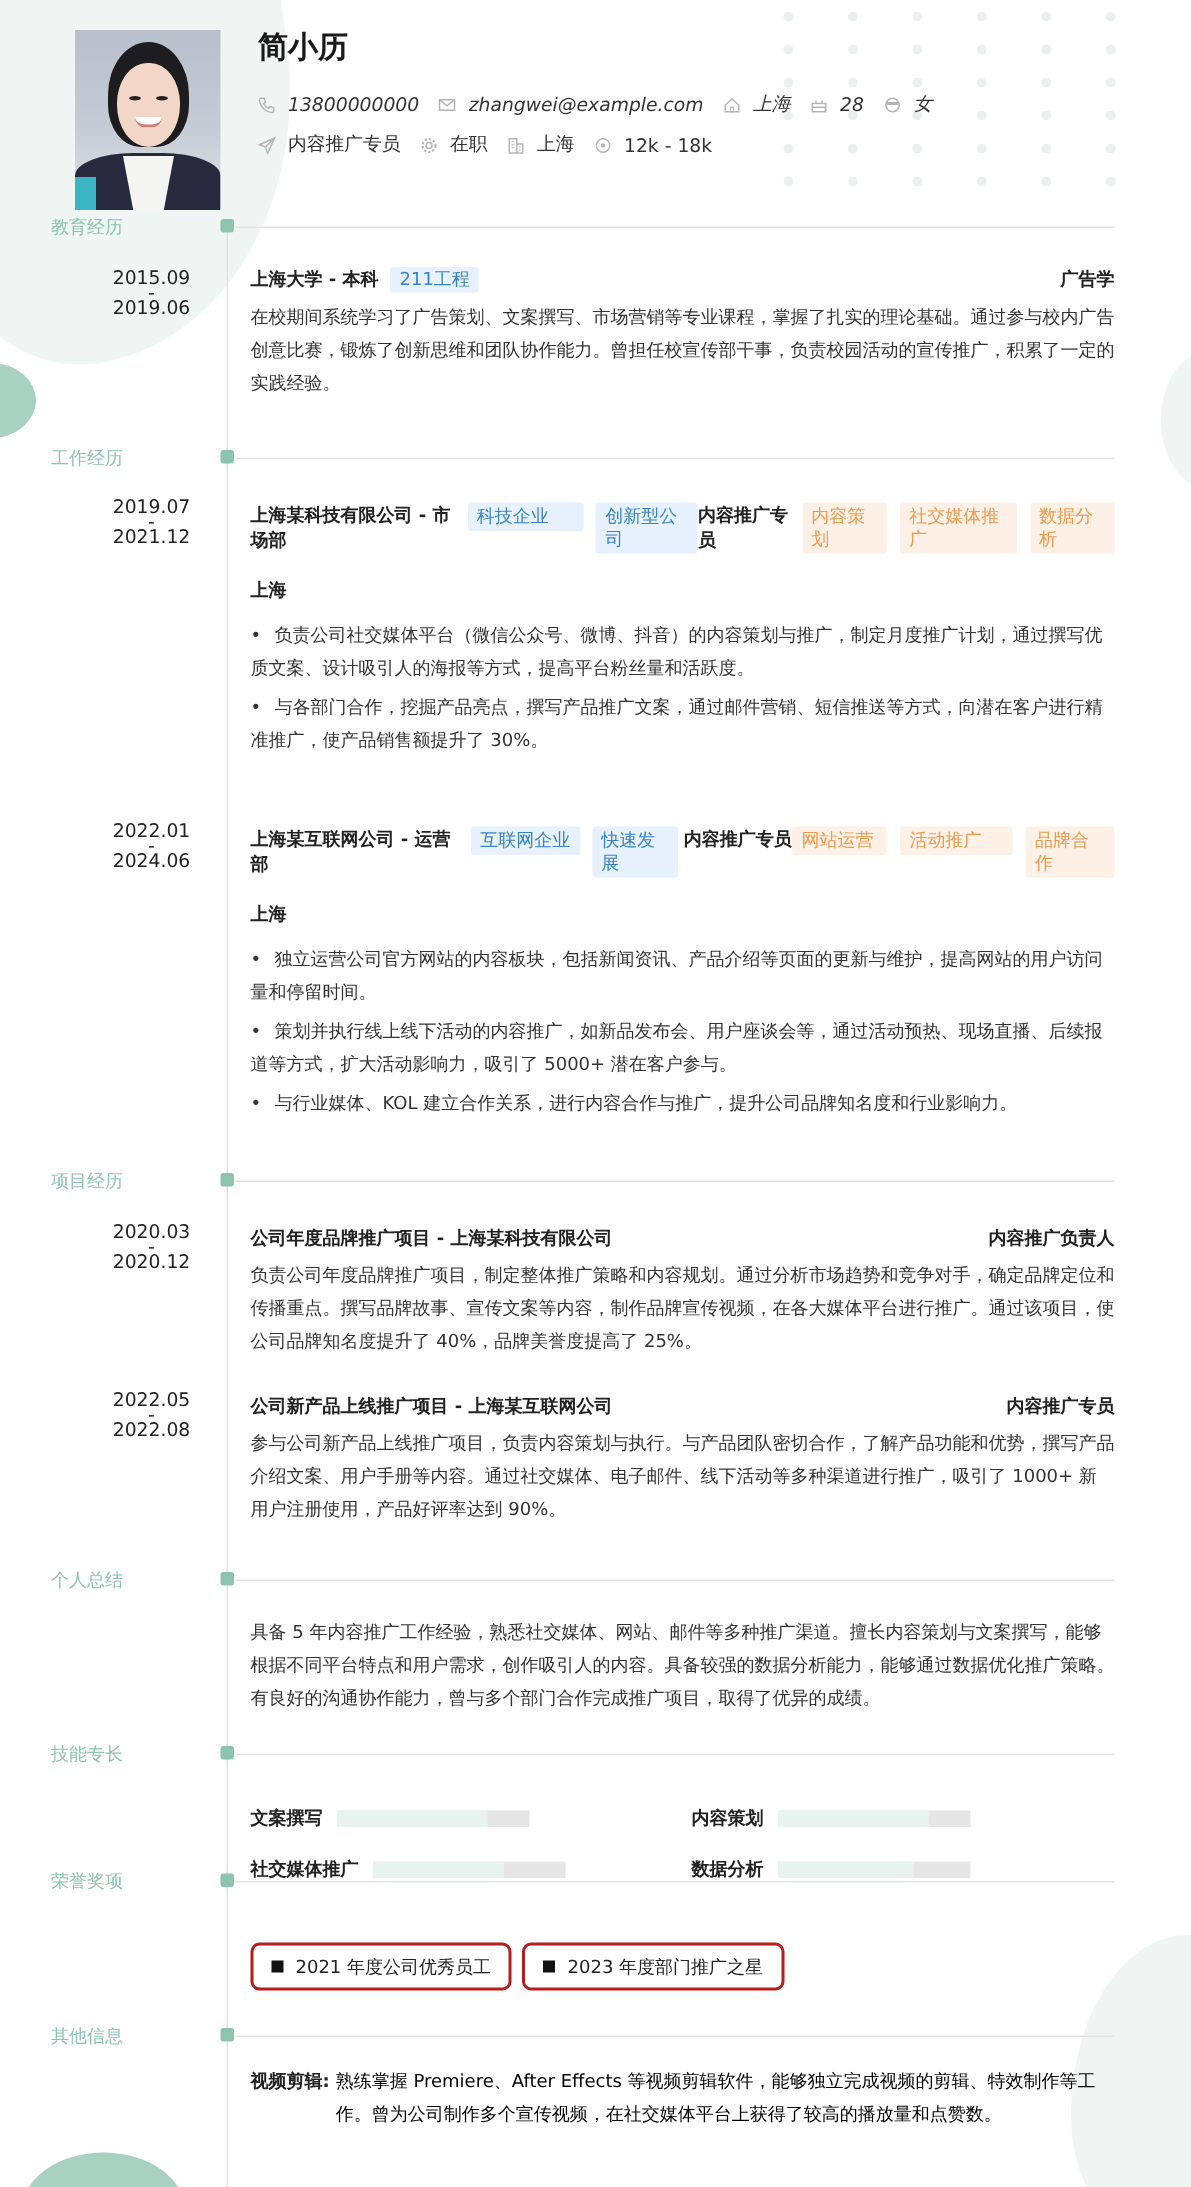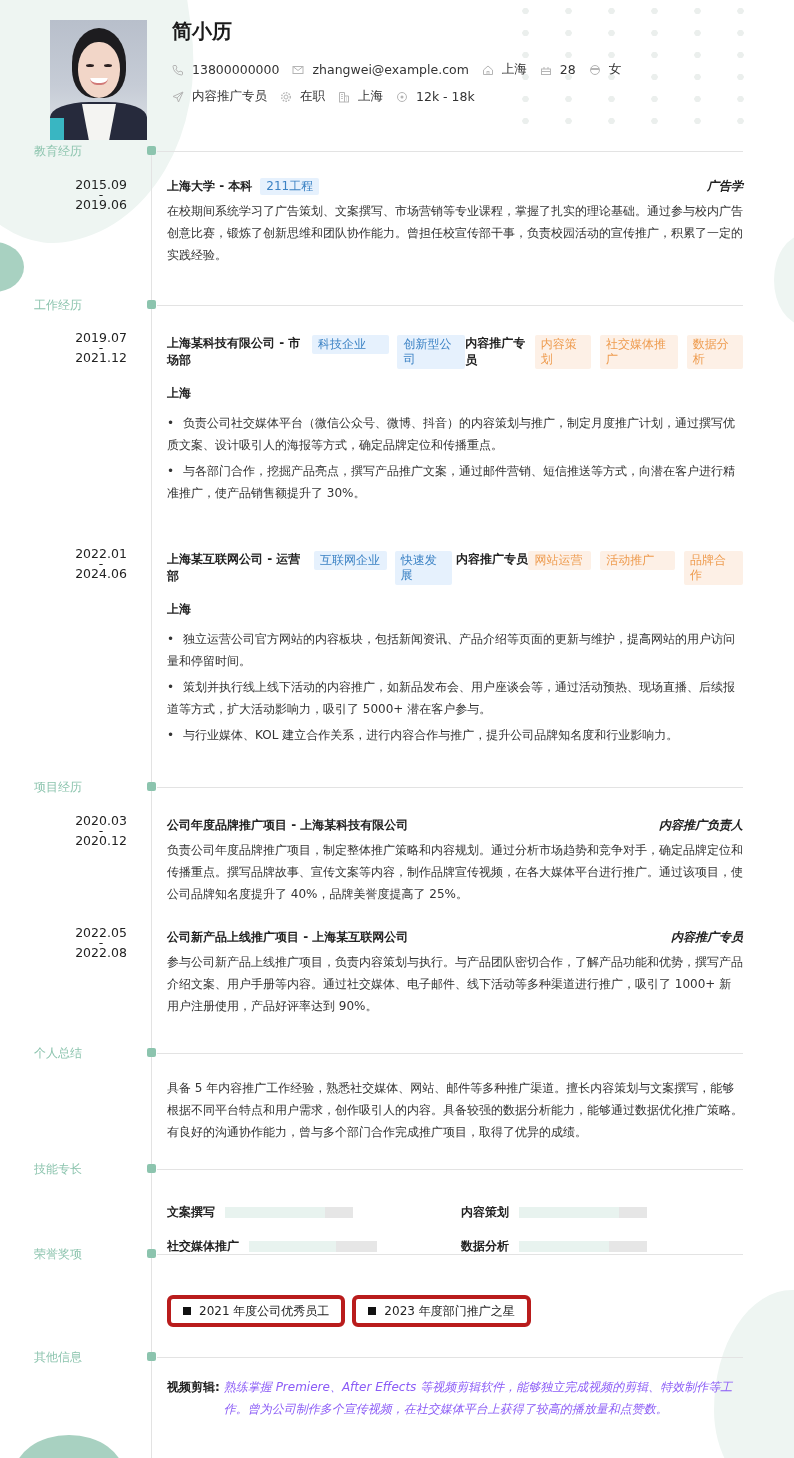--- a/index.html
+++ b/index.html
@@ -23,63 +23,63 @@
   .avatar .hair { position: absolute; left: 22px; top: 8px; width: 54px; height: 70px; background: #1d1c1f; border-radius: 50% 50% 40% 40%; }
   .avatar .face { position: absolute; left: 28px; top: 22px; width: 42px; height: 56px; background: #f2d6c8; border-radius: 48% 48% 50% 50%; }
   .avatar .smile { position: absolute; left: 40px; top: 58px; width: 18px; height: 7px; background: #fff; border-radius: 0 0 10px 10px; border-bottom: 2px solid #d27a78; }
   .avatar .eye { position: absolute; top: 44px; width: 8px; height: 3px; background: #2b2020; border-radius: 50%; }
   .avatar .body { position: absolute; left: 0; bottom: 0; width: 97px; height: 38px; background: #262a3c; border-radius: 40% 40% 0 0; }
   .avatar .collar { position: absolute; left: 32px; bottom: 0; width: 34px; height: 36px; background: #f4f4f2; clip-path: polygon(0 0, 100% 0, 80% 100%, 20% 100%); }
   .avatar .teal { position: absolute; left: 0; bottom: 0; width: 14px; height: 22px; background: #39b6c2; }
 
   .name { position: absolute; left: 172px; top: 18px; font-size: 20px; font-weight: bold; color: #1a1a1a; }
   .info-row { position: absolute; left: 172px; display: flex; align-items: center; font-size: 12.5px; color: #333; white-space: nowrap; }
-  .info-row.r1 { top: 61px; }
+  .info-row.r1 { top: 61px; font-style: italic; }
   .info-row.r2 { top: 88px; }
   .info-item { display: flex; align-items: center; margin-right: 13px; }
   .info-icon { width: 12px; height: 12px; margin-right: 8px; color: #b5b5b5; display: inline-flex; align-items: center; justify-content: center; }
   .info-icon svg { width: 12px; height: 12px; }
 
   .section-head { position: absolute; left: 0; width: 746px; height: 16px; z-index: 2; }
   .section-title { position: absolute; right: 664px; top: 0; font-size: 12px; color: #8cc4ae; white-space: nowrap; }
   .section-dot { position: absolute; left: 147px; top: 3px; width: 9px; height: 9px; background: #8cc4ae; border-radius: 2px; }
   .section-rule { position: absolute; left: 157px; top: 8px; width: 586px; height: 1px; background: #e3e3e3; }
 
   .entry { position: absolute; left: 0; width: 794px; z-index: 2; }
   .date { position: absolute; right: 663px; top: 0; text-align: center; font-size: 12.5px; color: #222; line-height: 14px; width: 60px; }
   .date .dash { display: block; line-height: 6px; }
   .content { position: absolute; left: 167px; width: 576px; }
   .ehead { display: flex; align-items: flex-start; font-size: 12px; font-weight: bold; color: #222; line-height: 17px; }
-  .ehead .right { margin-left: auto; font-style: italic; }
+  .ehead .right { margin-left: auto; }
   .tag-blue { display: inline-block; background: #e6f1fd; color: #3b82c4; font-weight: normal; font-size: 12px; padding: 0 6px; border-radius: 2px; margin-left: 8px; line-height: 17px; }
   .para { font-size: 12px; line-height: 22px; color: #333; margin-top: 5px; }
 
   .job-head { display: flex; align-items: flex-start; height: 34px; font-size: 12px; line-height: 17px; }
   .job-company { font-weight: bold; width: 142px; }
   .jtag { display: inline-block; font-size: 12px; line-height: 15px; padding: 2px 6px; border-radius: 2px; }
   .jtag.b { background: #e6f1fd; color: #3b82c4; }
   .jtag.o { background: #fdf0e6; color: #ee9b4e; }
   .job-role { font-weight: bold; }
   .job-loc { font-weight: bold; font-size: 12px; margin-top: 14px; line-height: 17px; }
   .bullets { list-style: none; margin-top: 10px; }
   .bullets li { font-size: 12px; line-height: 22px; color: #333; position: relative; padding-left: 0; margin-bottom: 4px; text-indent: 0; }
   .bullets li .bul { display: inline-block; width: 16px; }
 
   .skills { display: grid; grid-template-columns: 294px 282px; row-gap: 17px; }
   .skill { display: flex; align-items: center; font-size: 12px; font-weight: bold; }
   .skill .bar { margin-left: 10px; height: 11px; width: 128px; background: #e6e6e6; position: relative; }
   .skill .bar .fill { position: absolute; left: 0; top: 0; height: 100%; background: #e8f3ef; }
 
   .awards { display: flex; }
-  .award { display: flex; align-items: center; border: 4px solid #b91c1c; border-radius: 6px; height: 32px; padding: 0 12px; margin-right: 7px; font-size: 12px; color: #222; }
+  .award { display: flex; align-items: center; border: 2px solid #b91c1c; border-radius: 6px; height: 32px; padding: 0 12px; margin-right: 7px; font-size: 12px; color: #222; }
   .award .sq { width: 8px; height: 8px; background: #111; margin-right: 8px; }
 
   .other { display: flex; font-size: 12px; line-height: 22px; }
   .other .k { font-weight: bold; white-space: nowrap; }
-  .other .v { color: #8b5cf6; font-style: italic; }
+  .other .v { color: #000000; }
 </style>
 </head>
 <body>
 
 <div class="bg-blob blob-tl"></div>
 <div class="dots"></div>
 <div class="bg-blob blob-circle-l"></div>
 <div class="bg-blob blob-r"></div>
 <div class="bg-blob blob-br"></div>
 <div class="bg-blob blob-bl"></div>
@@ -222,21 +222,21 @@
       <span class="job-company">上海某科技有限公司 - 市场部</span>
       <span class="jtag b" style="width:80px;margin-left:8px">科技企业</span>
       <span class="jtag b" style="width:70px;margin-left:8px">创新型公司</span>
       <span class="job-role" style="width:72px">内容推广专员</span>
       <span class="jtag o" style="width:58px;margin-left:0">内容策划</span>
       <span class="jtag o" style="width:80px;margin-left:9px">社交媒体推广</span>
       <span class="jtag o" style="width:58px;margin-left:9px">数据分析</span>
     </div>
     <div class="job-loc" style="margin-top:16px">上海</div>
     <ul class="bullets">
-      <li><span class="bul">•</span><span>负责公司社交媒体平台（微信公众号、微博、抖音）的内容策划与推广，制定月度推广计划，通过撰写优质文案、设计吸引人的海报等方式，确定品牌定位和传播重点。</span></li>
+      <li><span class="bul">•</span><span>负责公司社交媒体平台（微信公众号、微博、抖音）的内容策划与推广，制定月度推广计划，通过撰写优质文案、设计吸引人的海报等方式，提高平台粉丝量和活跃度。</span></li>
       <li><span class="bul">•</span><span>与各部门合作，挖掘产品亮点，撰写产品推广文案，通过邮件营销、短信推送等方式，向潜在客户进行精准推广，使产品销售额提升了 30%。</span></li>
     </ul>
   </div>
 </div>
 
 <div class="entry" style="top:547px">
   <div class="date">
     <span>2022.01</span>
     <span class="dash">-</span>
     <span>2024.06</span>

